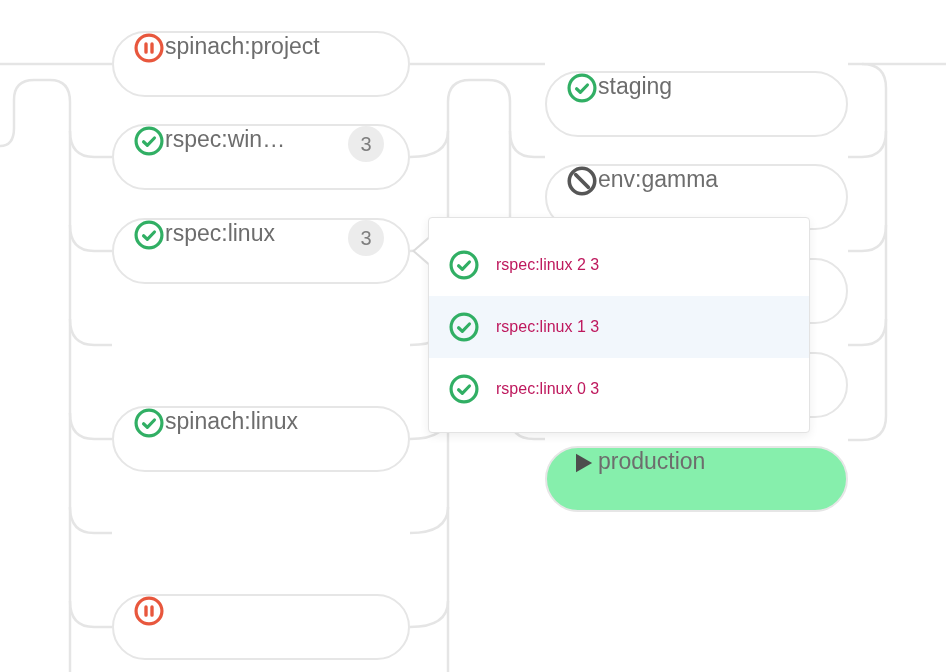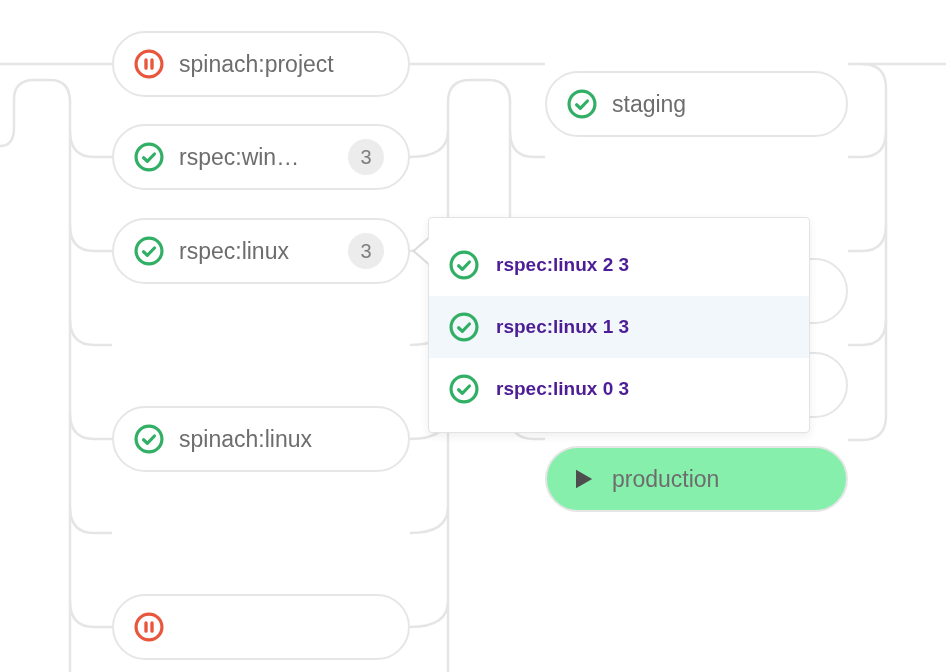--- a/index.html
+++ b/index.html
@@ -4,21 +4,21 @@
 <style>
   html,body{margin:0;padding:0;background:#fff;}
   #stage{
     position:relative;width:946px;height:672px;overflow:hidden;background:#fff;
     font-family:"Liberation Sans", sans-serif;
   }
   #connectors{position:absolute;left:0;top:0;z-index:0;}
   .node{
     position:absolute;height:66px;box-sizing:border-box;
     background:#fff;border:2px solid #e6e6e6;border-radius:33px;
-    display:flex;align-items:center;gap:15px;padding:0 24px 0 20px;
+    display:flex;gap:1px;padding:0 24px 0 20px;
     z-index:2;cursor:pointer;
   }
   .node.leftcol{left:112px;width:298px;}
   .node.rightcol{left:545px;width:303px;margin-top:40px;}
   .node.hiddennode{z-index:1;}
   .node.manual{background:#86efac;}
   .node .label{font-size:23px;color:#6d6d6d;white-space:nowrap;overflow:hidden;}
   .badge{
     margin-left:auto;flex:none;width:36px;height:36px;border-radius:50%;
     background:#ececec;color:#7e7e7e;font-size:20px;
@@ -34,21 +34,21 @@
     position:absolute;left:428px;top:217px;width:382px;height:216px;box-sizing:border-box;
     background:#fff;border:1px solid #e3e3e3;border-radius:4px;
     box-shadow:0 3px 10px rgba(0,0,0,0.07);
     z-index:6;padding-top:16px;
   }
   .dd-item{
     height:62px;display:flex;align-items:center;gap:17px;
     padding:0 20px;cursor:pointer;
   }
   .dd-item.highlight{background:var(--c-highlight,#f2f7fc);}
-  .dd-item .label{font-size:19px;color:#4c1d95;white-space:nowrap;font-weight:bold;}
+  .dd-item .label{font-size:16px;color:#be185d;white-space:nowrap;}
   .caret{position:absolute;width:0;height:0;}
   .caret.outer{
     left:412px;top:237px;z-index:7;
     border-top:14px solid transparent;border-bottom:14px solid transparent;
     border-right:16px solid #dcdcdc;
   }
   .caret.inner{
     left:415px;top:239px;z-index:8;
     border-top:12px solid transparent;border-bottom:12px solid transparent;
     border-right:14px solid #fff;
@@ -146,20 +146,26 @@
         <use href="#i-paused"></use>
       </svg>
   </div>
 
   <div class="node rightcol" style="top:31px">
     <svg class="icon success" viewBox="0 0 16 16">
         <use href="#i-success"></use>
       </svg>
     <span class="label">staging</span>
   </div>
+  <div class="node rightcol" style="top:124px">
+    <svg class="icon skipped" viewBox="0 0 16 16">
+        <use href="#i-skipped"></use>
+      </svg>
+    <span class="label">env:gamma</span>
+  </div>
   <div class="node rightcol hiddennode" style="top:218px"></div>
   <div class="node rightcol hiddennode" style="top:312px"></div>
   <div class="node rightcol manual" style="top:406px">
     <svg class="icon play" viewBox="0 0 16 16">
         <use href="#i-play"></use>
       </svg>
     <span class="label">production</span>
   </div>
 
   <div class="caret outer"></div>

